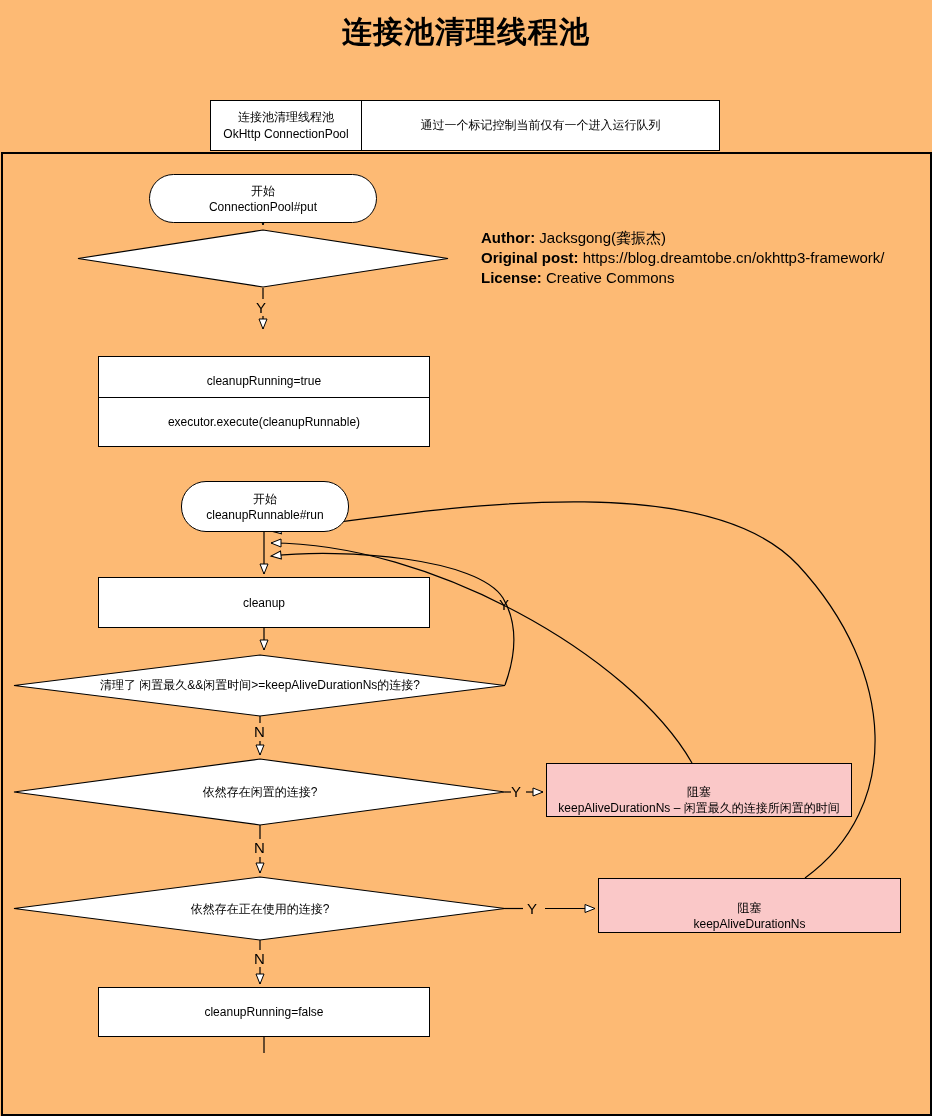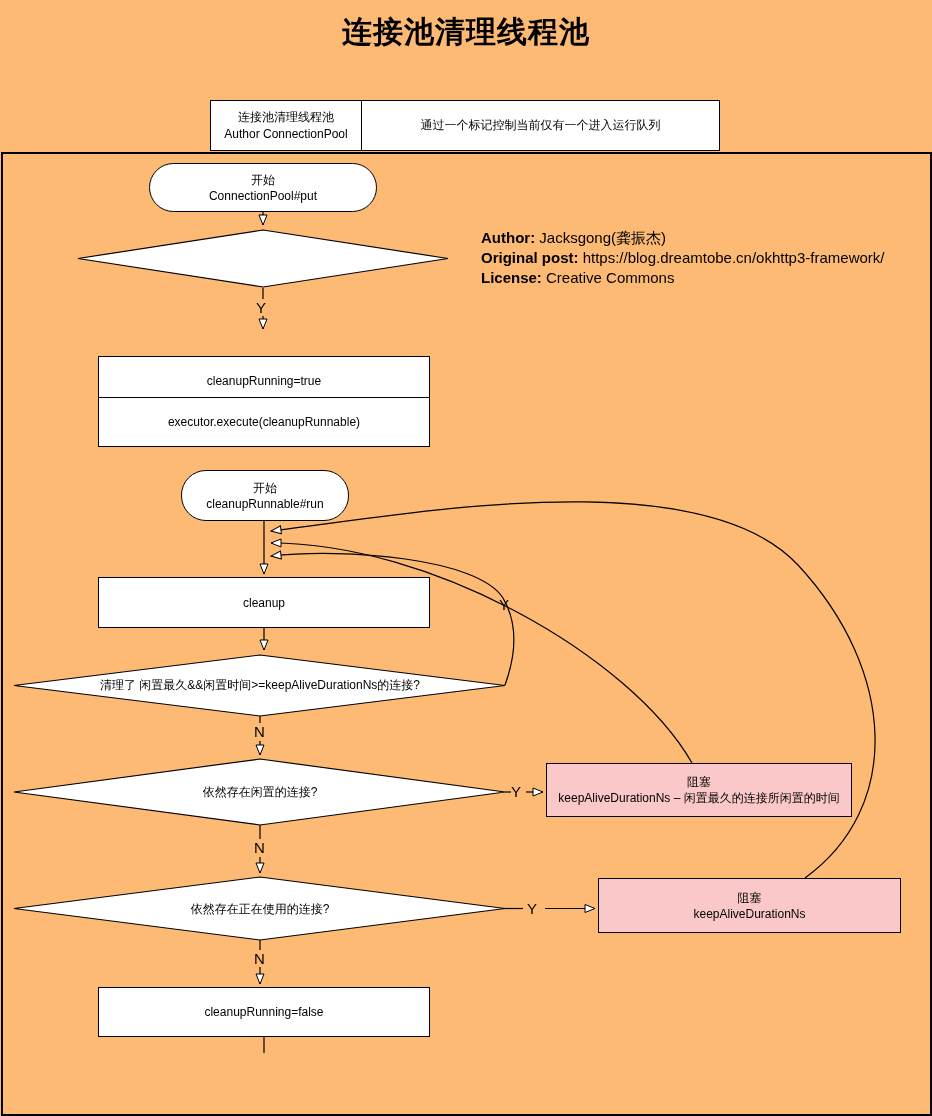--- a/index.html
+++ b/index.html
@@ -9,40 +9,40 @@
   .ctext{display:flex;flex-direction:column;align-items:center;justify-content:center;text-align:center;}
   .title{left:0;top:12px;width:932px;text-align:center;font-size:30px;font-weight:600;letter-spacing:1px;}
   .page-border{left:1px;top:152px;width:927px;height:960px;border:2px solid #000;}
   
   .note-table{left:210px;top:100px;width:510px;height:51px;display:flex;border:1px solid #000;box-sizing:border-box;background:#fff;}
   .note-cell{height:100%;box-sizing:border-box;font-size:12px;line-height:17px;display:flex;flex-direction:column;justify-content:center;text-align:center;}
   .note-left{width:151px;border-right:1px solid #000;}
   .note-right{flex:1;}
   
   .shape{box-sizing:border-box;border:1px solid #000;background:#fff;font-size:12px;line-height:16px;}
-  .pill{border-radius:25px;}
-  .pink{background:var(--block-fill,#fac8c8);}
+  .pill{border-radius:25px;margin-top:11px;}
+  .pink{background:var(--block-fill,#fac8c8);justify-content:flex-end;}
   .dtext{font-size:12px;line-height:14px;background:transparent;pointer-events:none;}
   .branch{font-size:15px;}
   
   .credits{left:481px;top:228px;width:450px;font-size:15px;line-height:20px;}
   .credits b{font-weight:700;}
   svg{position:absolute;left:0;top:0;}
 </style>
 </head>
 <body>
 
 <div id="canvas">
 
   <div class="abs title">连接池清理线程池</div>
 
   <div class="abs note-table">
     <div class="note-cell note-left">
       <div>连接池清理线程池</div>
-      <div>Author ConnectionPool</div>
+      <div>OkHttp ConnectionPool</div>
     </div>
     <div class="note-cell note-right">
       <div>通过一个标记控制当前仅有一个进入运行队列</div>
     </div>
   </div>
 
   <div class="abs page-border"></div>
 
   <svg width="932" height="1116" viewBox="0 0 932 1116">
     <defs>

